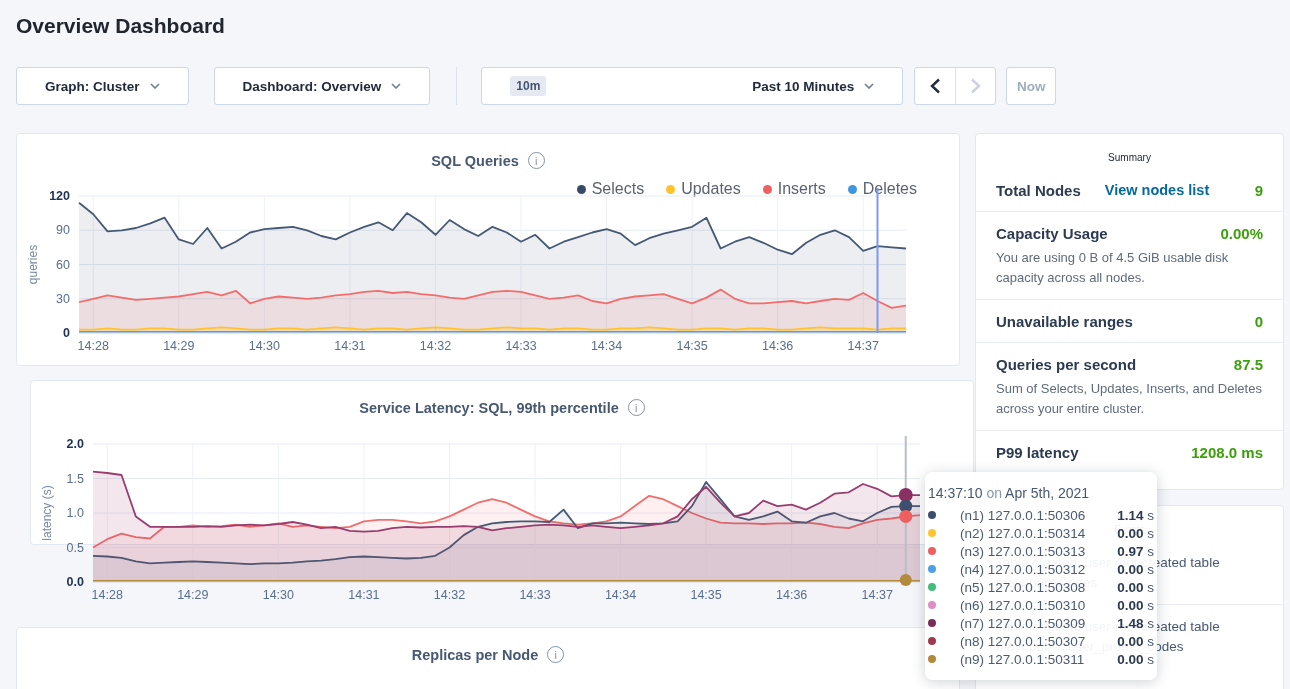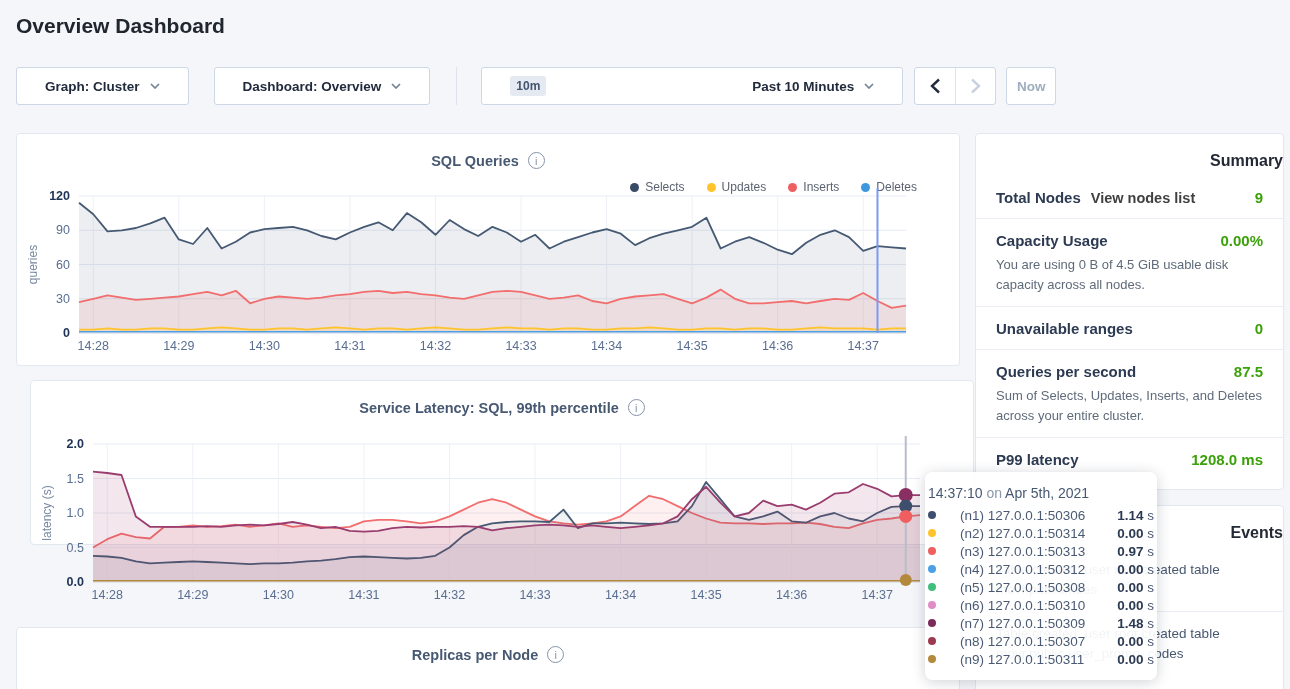--- a/index.html
+++ b/index.html
@@ -33,31 +33,31 @@
   #card-replicas { left:16px;  top:627px; width:944px; height:200px; }
   #card-summary  { left:975px; top:133px; width:309px; height:357px; }
   #card-events   { left:975px; top:505px; width:309px; height:230px; }
 
   .chart-head { position:absolute; top:18px; left:0; right:0; display:flex; justify-content:center;
                 align-items:center; gap:9px; }
   .chart-title { font-size:14.5px; font-weight:700; color:#475872;text-align:center; }
   .info-icon { width:17px; height:17px; border:1.4px solid #8494a7; border-radius:50%; color:#8494a7;
                font-size:11px; display:flex; align-items:center; justify-content:center; cursor:pointer; }
   .legend { position:absolute; top:46px; right:42px; display:flex; gap:22px; }
-  .legend-item { display:flex; align-items:center; gap:6px; font-size:12px; color:#5b6370; cursor:pointer; }
+  .legend-item { display:flex; align-items:center; gap:6px; font-size:16px; color:#5b6370; cursor:pointer; }
   .legend-dot { width:9px; height:9px; border-radius:50%; }
   .chart-svg { position:absolute; left:0; top:0; }
 
   
-  .panel-title { text-align:right; font-size:16px; font-weight:700; color:#242a35; padding:18px 0 6px; }
+  .panel-title { text-align:center; font-size:10px; font-weight:400; color:#242a35; padding:18px 0 6px; }
   .summary-row { padding:13px 20px 12px; border-bottom:1px solid #e9edf3; }
   .summary-row:last-child { border-bottom:none; }
-  .sum-line { display:flex; align-items:center; gap:10px; }
+  .sum-line { display:flex; align-items:flex-start; gap:24px; }
   .sum-label { font-size:15px; font-weight:700; color:#2c3a52; }
-  .sum-link { font-size:14.5px; font-weight:700; color:#404040; cursor:pointer; }
+  .sum-link { font-size:14.5px; font-weight:700; color:#0369a1; cursor:pointer; }
   .sum-value { margin-left:auto; font-size:15px; font-weight:700; color:#3ba10a; }
   .sum-desc { margin-top:6px; font-size:13px; color:#5f6b7a; line-height:1.5; }
 
   
   .event-row { padding:12px 20px; font-size:13.5px; color:#475872; line-height:1.45; border-bottom:1px solid #e9edf3; }
   .event-row:last-child { border-bottom:none; }
 
   
   .tooltip { position:absolute; left:925px; top:472px; width:232px; z-index:50;
              background:rgba(255,255,255,0.93); border-radius:8px; padding:13px 3px 12px;

